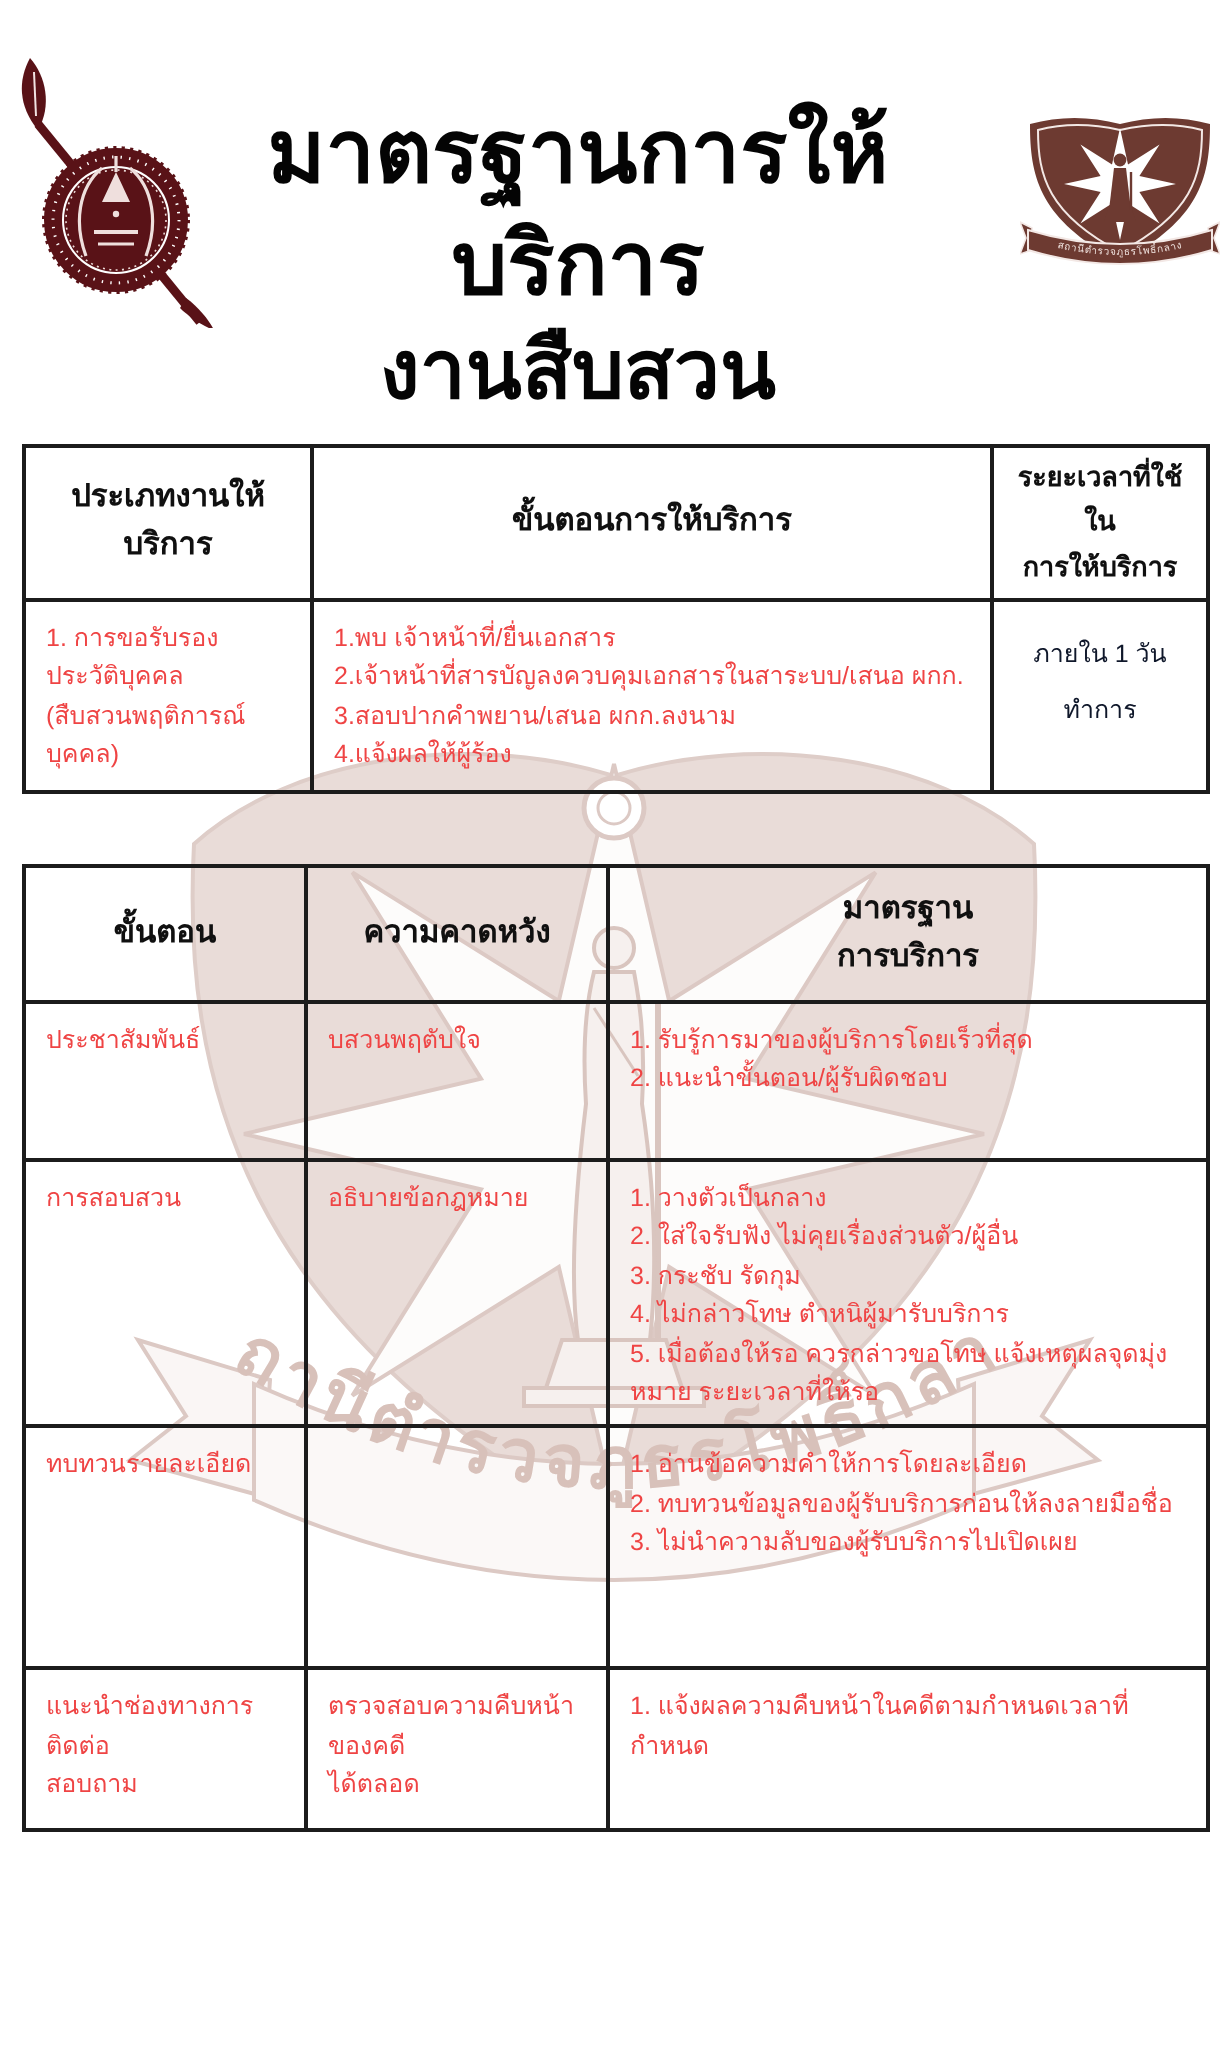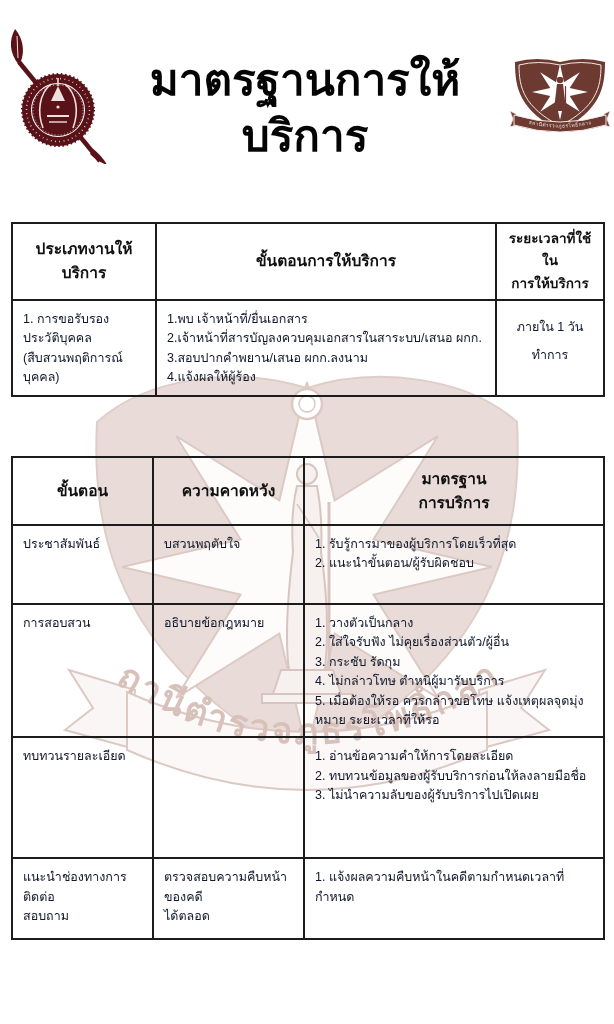--- a/index.html
+++ b/index.html
@@ -2,43 +2,43 @@
 <html><head>
 <meta charset="utf-8">
 <style>
   html,body { margin:0; padding:0; background:#ffffff; }
   .page {
     position:relative; width:614px; height:1024px; background:#ffffff;
     font-family:"Liberation Sans", sans-serif; overflow:hidden;
   }
   
   .title {
-    position:absolute; top:52px; left:90px; width:430px; text-align:center;
-    font-family:Liberation Sans, sans-serif; font-weight:700; color:#040404;
+    position:absolute; top:52px; left:74px; width:430px; text-align:center;
+    font-family:Liberation Mono, monospace; font-weight:700; color:#040404;
   }
   .title .l1 { font-size:44px; line-height:1.28; }
   .title .l2 { font-size:41px; line-height:1.2; }
   .logo-left  { position:absolute; left:3px;  top:28px; }
   .logo-right { position:absolute; left:510px; top:55px; }
   .watermark  { position:absolute; left:57px; top:352px; }
 
   
   table { border-collapse:collapse; position:absolute; left:11px; width:592px;
           table-layout:fixed; background:transparent; }
   .t1 { top:222px; }
-  .t2 { top:456px; }
+  .t2 { top:432px; }
   th, td { border:2px solid #1c1c1c; }
   th {
     font-family:"Liberation Serif", serif; font-size:15.5px; font-weight:700;
     color:#101010; text-align:center; white-space:pre-line; line-height:1.55;
     padding:4px 6px;
   }
   th.small { font-size:13.5px; line-height:1.65;margin-top:44px; }
   td {
-    font-size:12.5px; color:#0f172a; vertical-align:top;
+    font-size:12.5px; color:#ef4444; vertical-align:top;
     padding:9px 10px 6px 10px; line-height:1.55; white-space:pre-line;
   }
   .t1 th { height:51px; }
   .t1 td { height:76px; }
   td.dur { text-align:center; line-height:2.25; padding-top:12px; color:#0f172a; }
   .t2 th { height:58px; }
   .t2 tbody tr:nth-child(1) td { height:62px; }
   .t2 tbody tr:nth-child(2) td { height:72px; }
   .t2 tbody tr:nth-child(3) td { height:104px;margin-left:32px; }
   .t2 tbody tr:nth-child(4) td { height:64px; }
@@ -93,20 +93,21 @@
         <path d="M 48,73 L 55,58 L 62,73 Z" fill="#efdfdd"></path>
         <line x1="55" y1="50" x2="55" y2="58" stroke="#efdfdd" stroke-width="1.6"></line>
         <line x1="44" y1="88" x2="66" y2="88" stroke="#efdfdd" stroke-width="2"></line>
         <line x1="46" y1="94" x2="64" y2="94" stroke="#efdfdd" stroke-width="1.4"></line>
         <circle cx="55" cy="79" r="1.6" fill="#efdfdd"></circle>
       </g>
     </svg>
 
     <div class="title">
       <div class="l1">มาตรฐานการให้บริการ</div>
+      <div class="l2">งานสืบสวน</div>
     </div>
 
     <svg class="logo-right" width="100" height="88" viewBox="0 0 100 88">
       <path d="M 5,7 Q 27,1 50,7 Q 73,1 95,7 C 95,34 90,55 50,76 C 10,55 5,34 5,7 Z" fill="#6d3a31"></path>
       <path d="M 9,10 Q 28,5 50,10 Q 72,5 91,10 C 91,33 86,52 50,71 C 14,52 9,33 9,10 Z" fill="none" stroke="#f3e8e5" stroke-width="1"></path>
       <polygon points="50,9 54,27.3 69.8,17.2 59.7,33 78,37 59.7,41 69.8,56.8 54,46.7 50,65 46,46.7 30.2,56.8 40.3,41 22,37 40.3,33 30.2,17.2 46,27.3" fill="#ffffff"></polygon>
       <g>
         <circle cx="50" cy="25" r="3.2" fill="#6d3a31"></circle>
         <path d="M 47,29 L 53,29 L 55.5,50 L 44.5,50 Z" fill="#6d3a31"></path>
         <line x1="55.5" y1="31" x2="55.5" y2="52" stroke="#6d3a31" stroke-width="1.2"></line>

